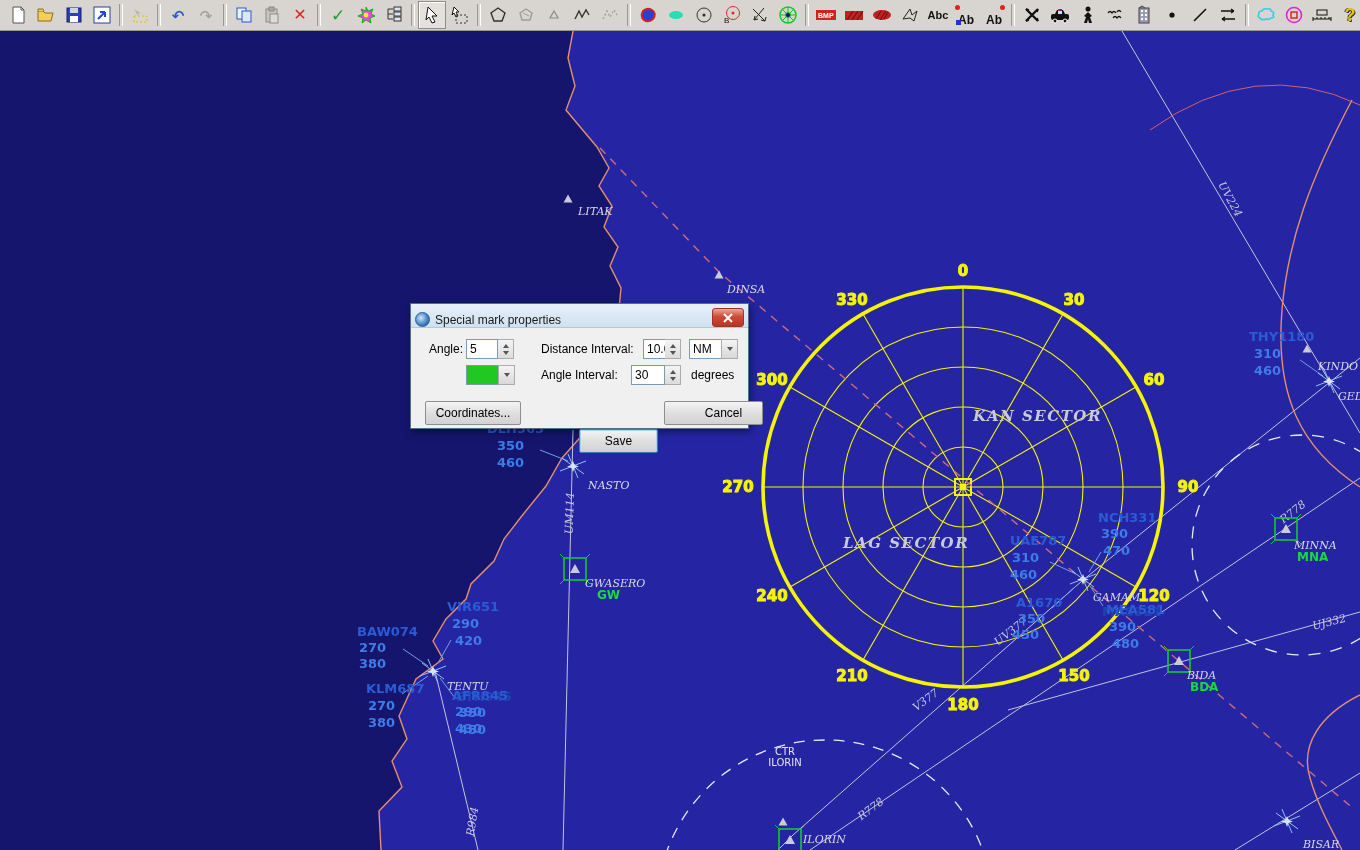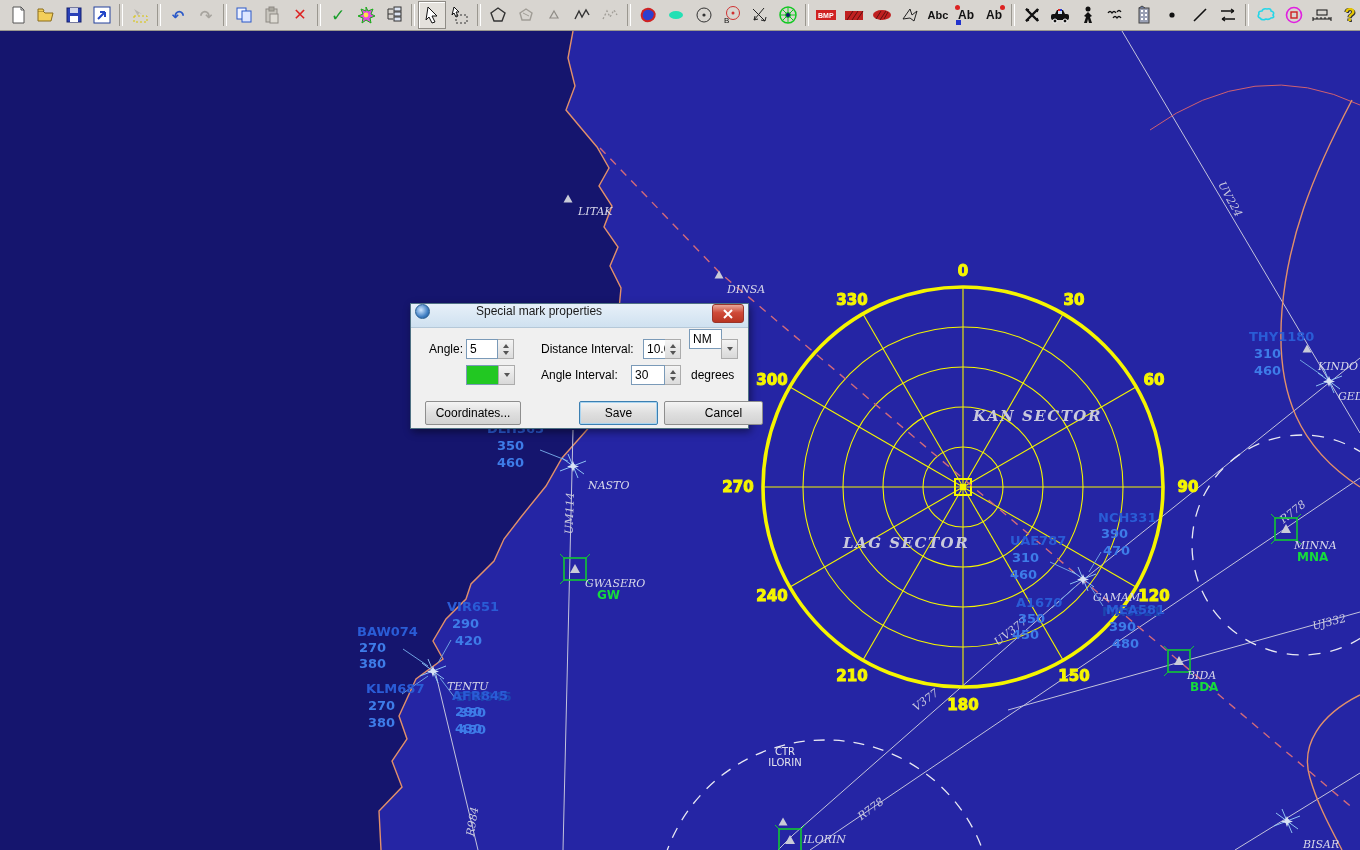--- a/index.html
+++ b/index.html
@@ -7,49 +7,49 @@
   
   .toolbar{position:absolute;left:0;top:0;width:1360px;height:31px;background:#d8d5d0;border-bottom:1px solid #9a978f;display:flex;align-items:center;padding-left:4px;box-sizing:border-box;}
   .tbtn{width:26px;height:26px;display:flex;align-items:center;justify-content:center;flex:0 0 auto;border:1px solid transparent;}
   .tbtn.sel{border:1px solid #8f8c86;background:#e4e1dc;box-shadow:inset 1px 1px 0 #fff;}
   .tbtn svg{display:block;}
   .sep{width:2px;height:22px;border-left:1px solid #9a978f;border-right:1px solid #fff;margin:0 3px;flex:0 0 auto;}
   .g{font-weight:bold;font-size:15px;line-height:1;}
   .g.undo{color:#2b59c8;} .g.redo{color:#a7a49e;} .g.del{color:#d22;font-size:16px;} .g.chk{color:#1a9e2c;font-size:17px;}
   .g.abc{font-size:11px;color:#111;font-weight:bold;} .g.ab{font-size:12px;color:#111;font-weight:bold;}
   .g.help{color:#e8c800;font-size:18px;text-shadow:1px 1px 0 #333, -1px 0 0 #333;}
-  .icwrap{position:relative;width:22px;height:22px;display:flex;align-items:center;justify-content:center;}
+  .icwrap{position:relative;width:22px;height:22px;display:flex;align-items:flex-end;justify-content:center;}
   .dotr,.dotb,.dotm{position:absolute;width:5px;height:5px;border-radius:50%;}
   .dotr{background:#d22;left:0;top:1px;} .dotb{background:#23c;left:1px;bottom:1px;border-radius:0;} .dotm{background:#d22;right:0;top:1px;}
   
   .map{position:absolute;left:0;top:31px;width:1360px;height:819px;background:#15156E;}
   .wpt{font:italic 11px "DejaVu Serif",serif;fill:#D8D8EA;}
   .awy{font:italic 11px "DejaVu Serif",serif;fill:#C9C9DE;}
   .sector{font:italic bold 15px "DejaVu Serif",serif;fill:#C9C9DD;letter-spacing:1.5px;}
   .cps{font:bold 15px "DejaVu Sans",sans-serif;fill:#F5F500;text-anchor:middle;}
   .ctrt{font:10px "DejaVu Sans",sans-serif;fill:#E4E4EE;text-anchor:middle;}
   .acs{font:bold 13px "DejaVu Sans",sans-serif;fill:#2A5CD6;}
   .acn{font:bold 13px "DejaVu Sans",sans-serif;fill:#3E7CE8;}
   .acs2{font:bold 13px "DejaVu Sans",sans-serif;fill:#1D46B0;}
   .stn{font:bold 12px "DejaVu Sans",sans-serif;fill:#16DB3C;}
   
   .dlg{position:absolute;left:410px;top:303px;width:339px;height:126px;border:1px solid #4f7184;background:#f0f0f0;box-shadow:2px 3px 8px rgba(0,0,0,.45);box-sizing:border-box;}
-  .dlg-title{height:23px;background:linear-gradient(#e7f0f9,#cfe1f0);border-bottom:1px solid #b5c8d8;display:flex;align-items:flex-start;padding:0 4px;gap:41px;}
+  .dlg-title{height:23px;background:linear-gradient(#e7f0f9,#cfe1f0);border-bottom:1px solid #b5c8d8;display:flex;align-items:flex-end;padding:0 4px;}
   .dlg-title .txt{font-size:12px;color:#1a1a1a;margin-left:5px;flex:1;}
   .dlg-ico{width:15px;height:15px;border-radius:50%;background:radial-gradient(circle at 5px 5px,#cfe6ff,#3f7ec2 60%,#1c4e86);border:1px solid #2a5f94;box-sizing:border-box;}
   .dlg-close{width:30px;height:17px;border:1px solid #99352b;border-radius:3px;background:linear-gradient(#e8a89a,#cf4a38 45%,#b83523);display:flex;align-items:center;justify-content:center;}
   .dlg-body{position:relative;height:102px;font-size:12px;color:#000;}
   .dl{position:absolute;line-height:20px;}
   .fld{position:absolute;height:20px;border:1px solid #7a9ab8;background:#fff;font-size:12px;padding:0 3px;box-sizing:border-box;font-family:"Liberation Sans",sans-serif;}
   .spin{position:absolute;width:16px;height:20px;border:1px solid #acacac;border-left:none;background:linear-gradient(#f4f4f4,#dcdcdc);box-sizing:border-box;display:flex;flex-direction:column;align-items:center;justify-content:center;gap:3px;}
   .up,.dn{width:0;height:0;border-left:3px solid transparent;border-right:3px solid transparent;}
   .up{border-bottom:4px solid #555;} .dn{border-top:4px solid #555;}
   .combo-btn{position:absolute;width:17px;height:20px;border:1px solid #acacac;background:linear-gradient(#f4f4f4,#d8d8d8);box-sizing:border-box;display:flex;align-items:center;justify-content:center;}
   .btn{position:absolute;height:22px;border:1px solid #8e8e8e;border-radius:2px;background:linear-gradient(#f4f4f4,#dfdfdf 50%,#d2d2d2);font-size:12px;font-family:"Liberation Sans",sans-serif;display:flex;align-items:center;justify-content:center;color:#000;}
-  .btn.def{border:1px solid #3c7fb1;box-shadow:0 0 0 1px #a9d4f0 inset;}
+  .btn.def{border:1px solid #3c7fb1;box-shadow:0 0 0 1px #a9d4f0 inset;margin-top:28px;}
   .swatch{position:absolute;width:33px;height:20px;border:1px solid #7a9ab8;box-sizing:border-box;}
 </style>
 </head>
 <body>
 
 <div class="app">
 
   <div class="toolbar">
     <div class="tbtn">
         <svg width="20" height="20">
@@ -533,21 +533,21 @@
           <i class="up"></i>
           <i class="dn"></i>
         </span>
 
       <span class="dl" style="left:130px;top:11px;">Distance Interval:</span>
       <input class="fld" style="left: 232px; top: 11px; width: 34px;" value="10.0">
       <span class="spin" style="left:254px;top:11px;">
           <i class="up"></i>
           <i class="dn"></i>
         </span>
-      <span class="fld" style="left:278px;top:1px;width:33px;line-height:18px;">NM</span>
+      <span class="fld" style="left:278px;top:11px;width:33px;line-height:18px;">NM</span>
       <span class="combo-btn" style="left:310px;top:11px;">
           <i class="dn"></i>
         </span>
 
       <span class="dl" style="left:18px;top:37px;margin-left:48px;">Color:</span>
       <span class="swatch" style="left:55px;top:37px;background:#22C822;"></span>
       <span class="combo-btn" style="left:87px;top:37px;">
           <i class="dn"></i>
         </span>
 

